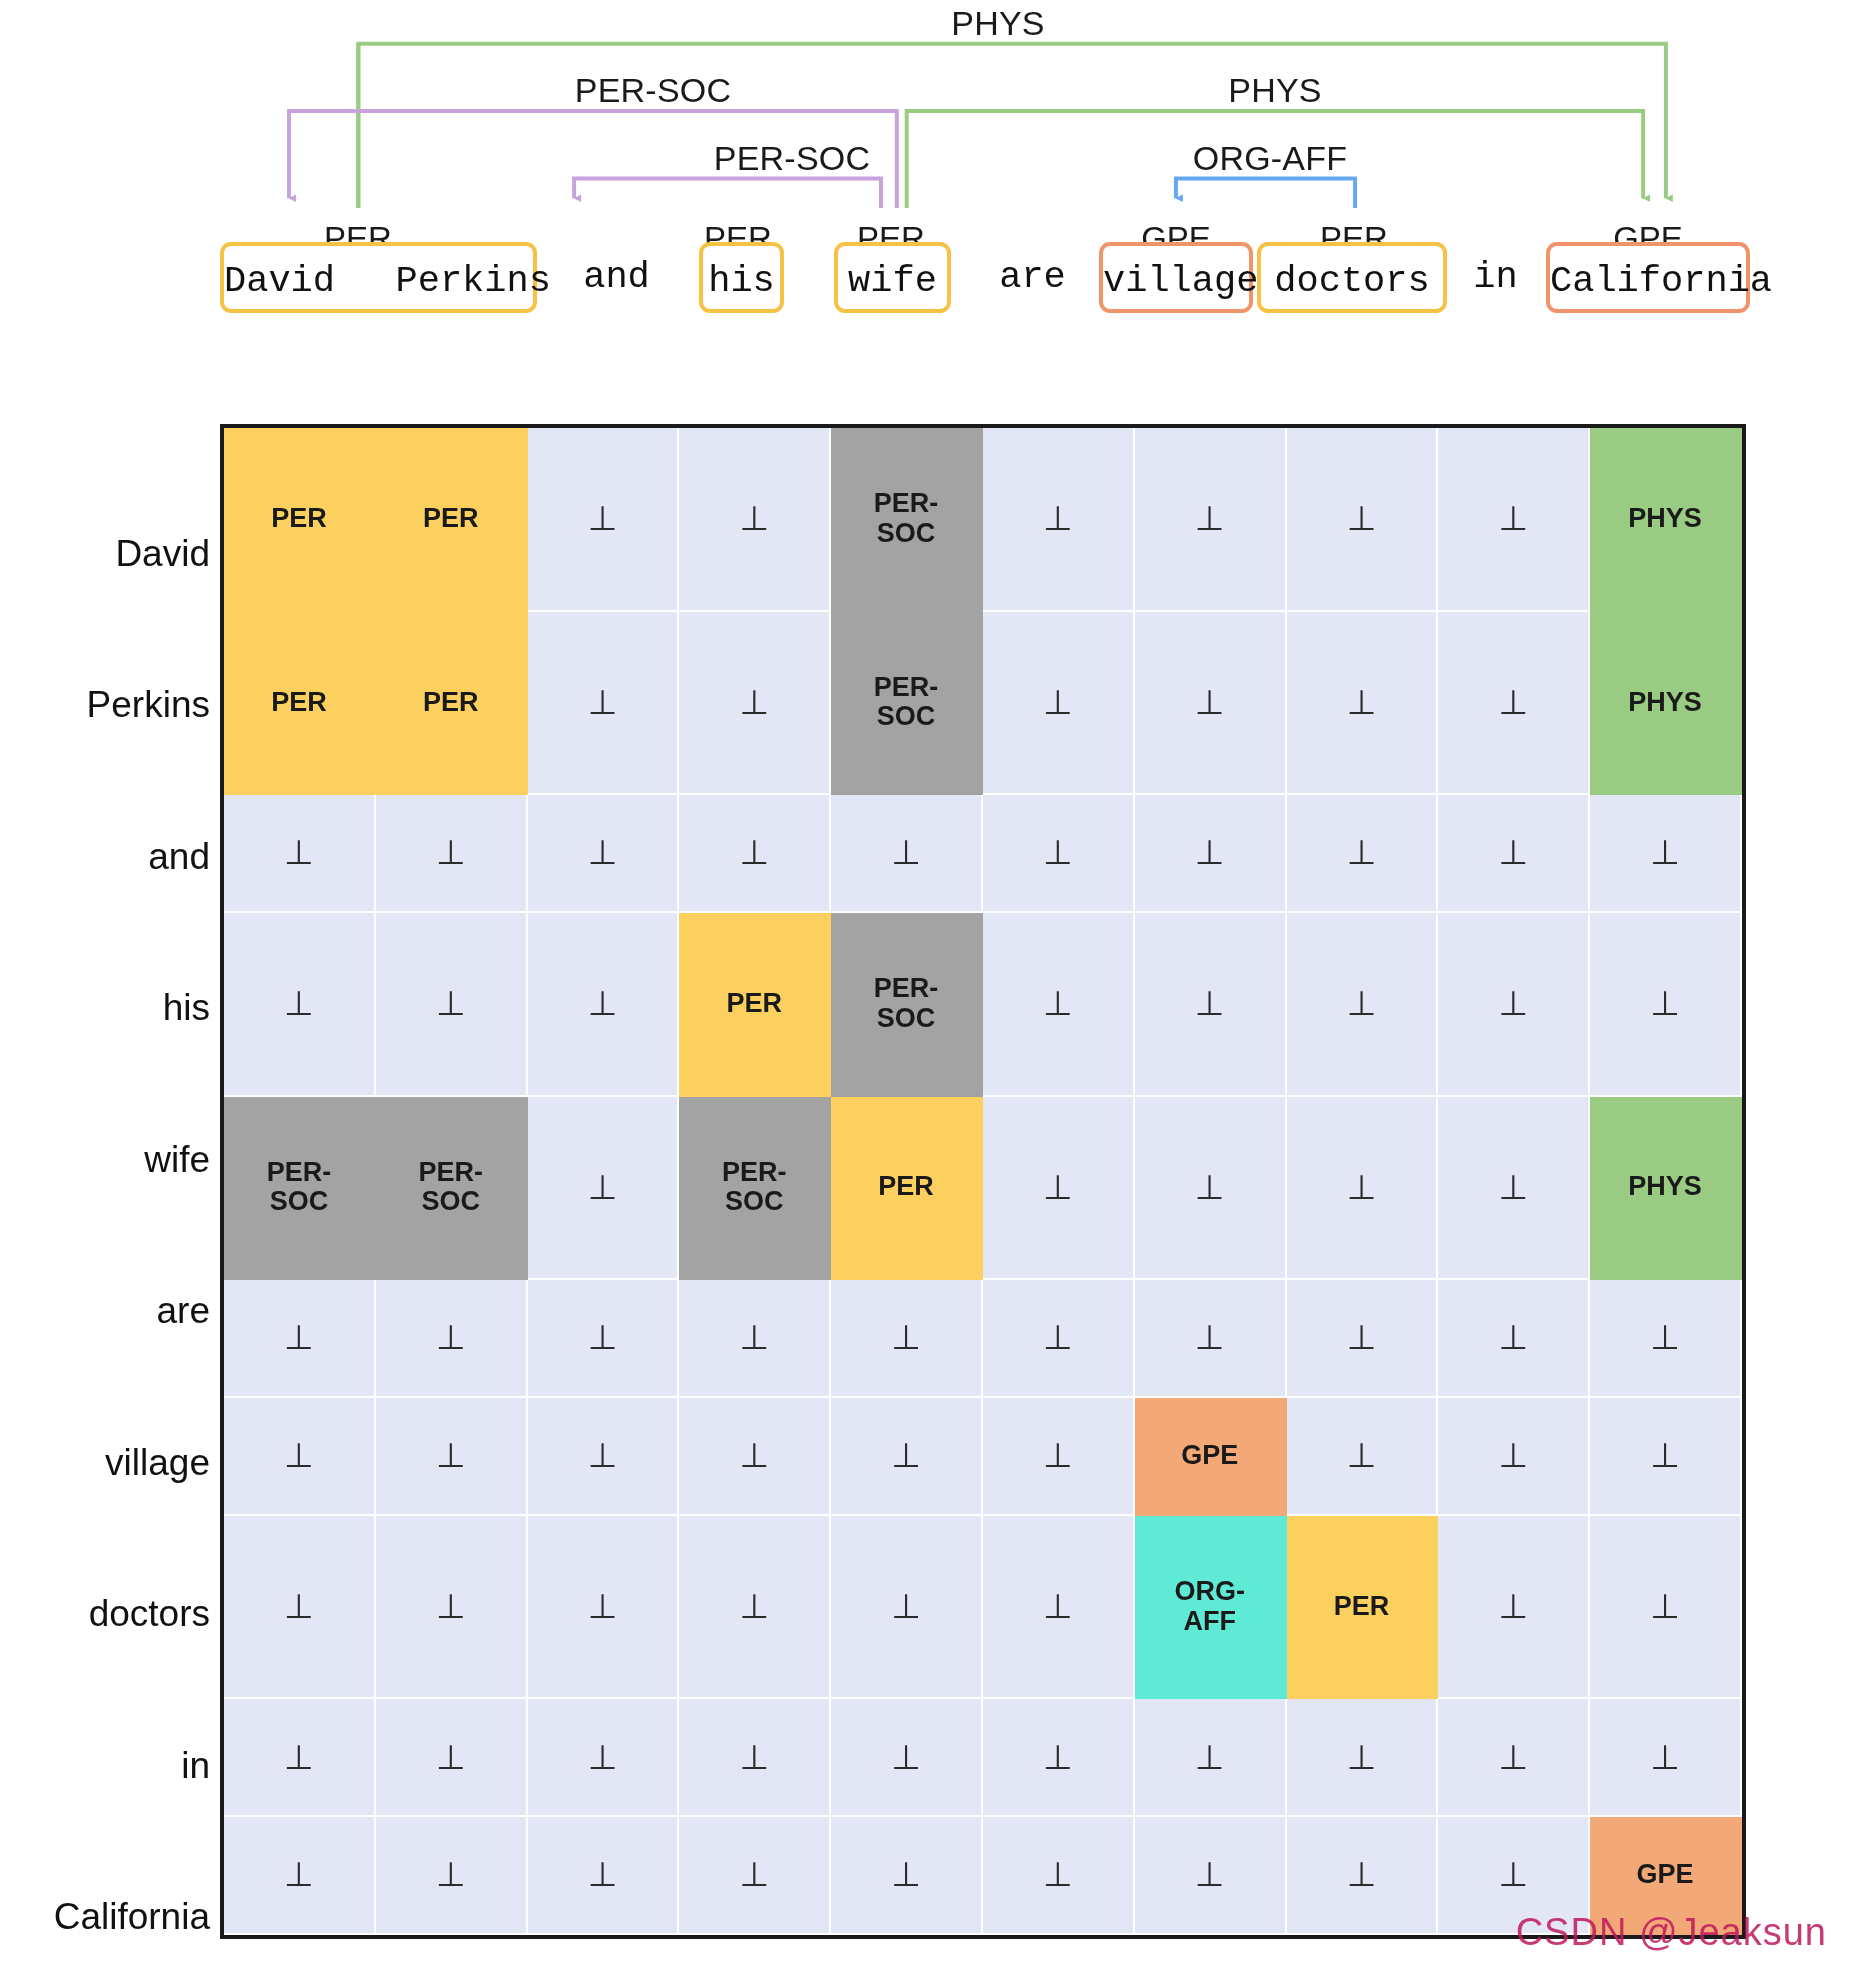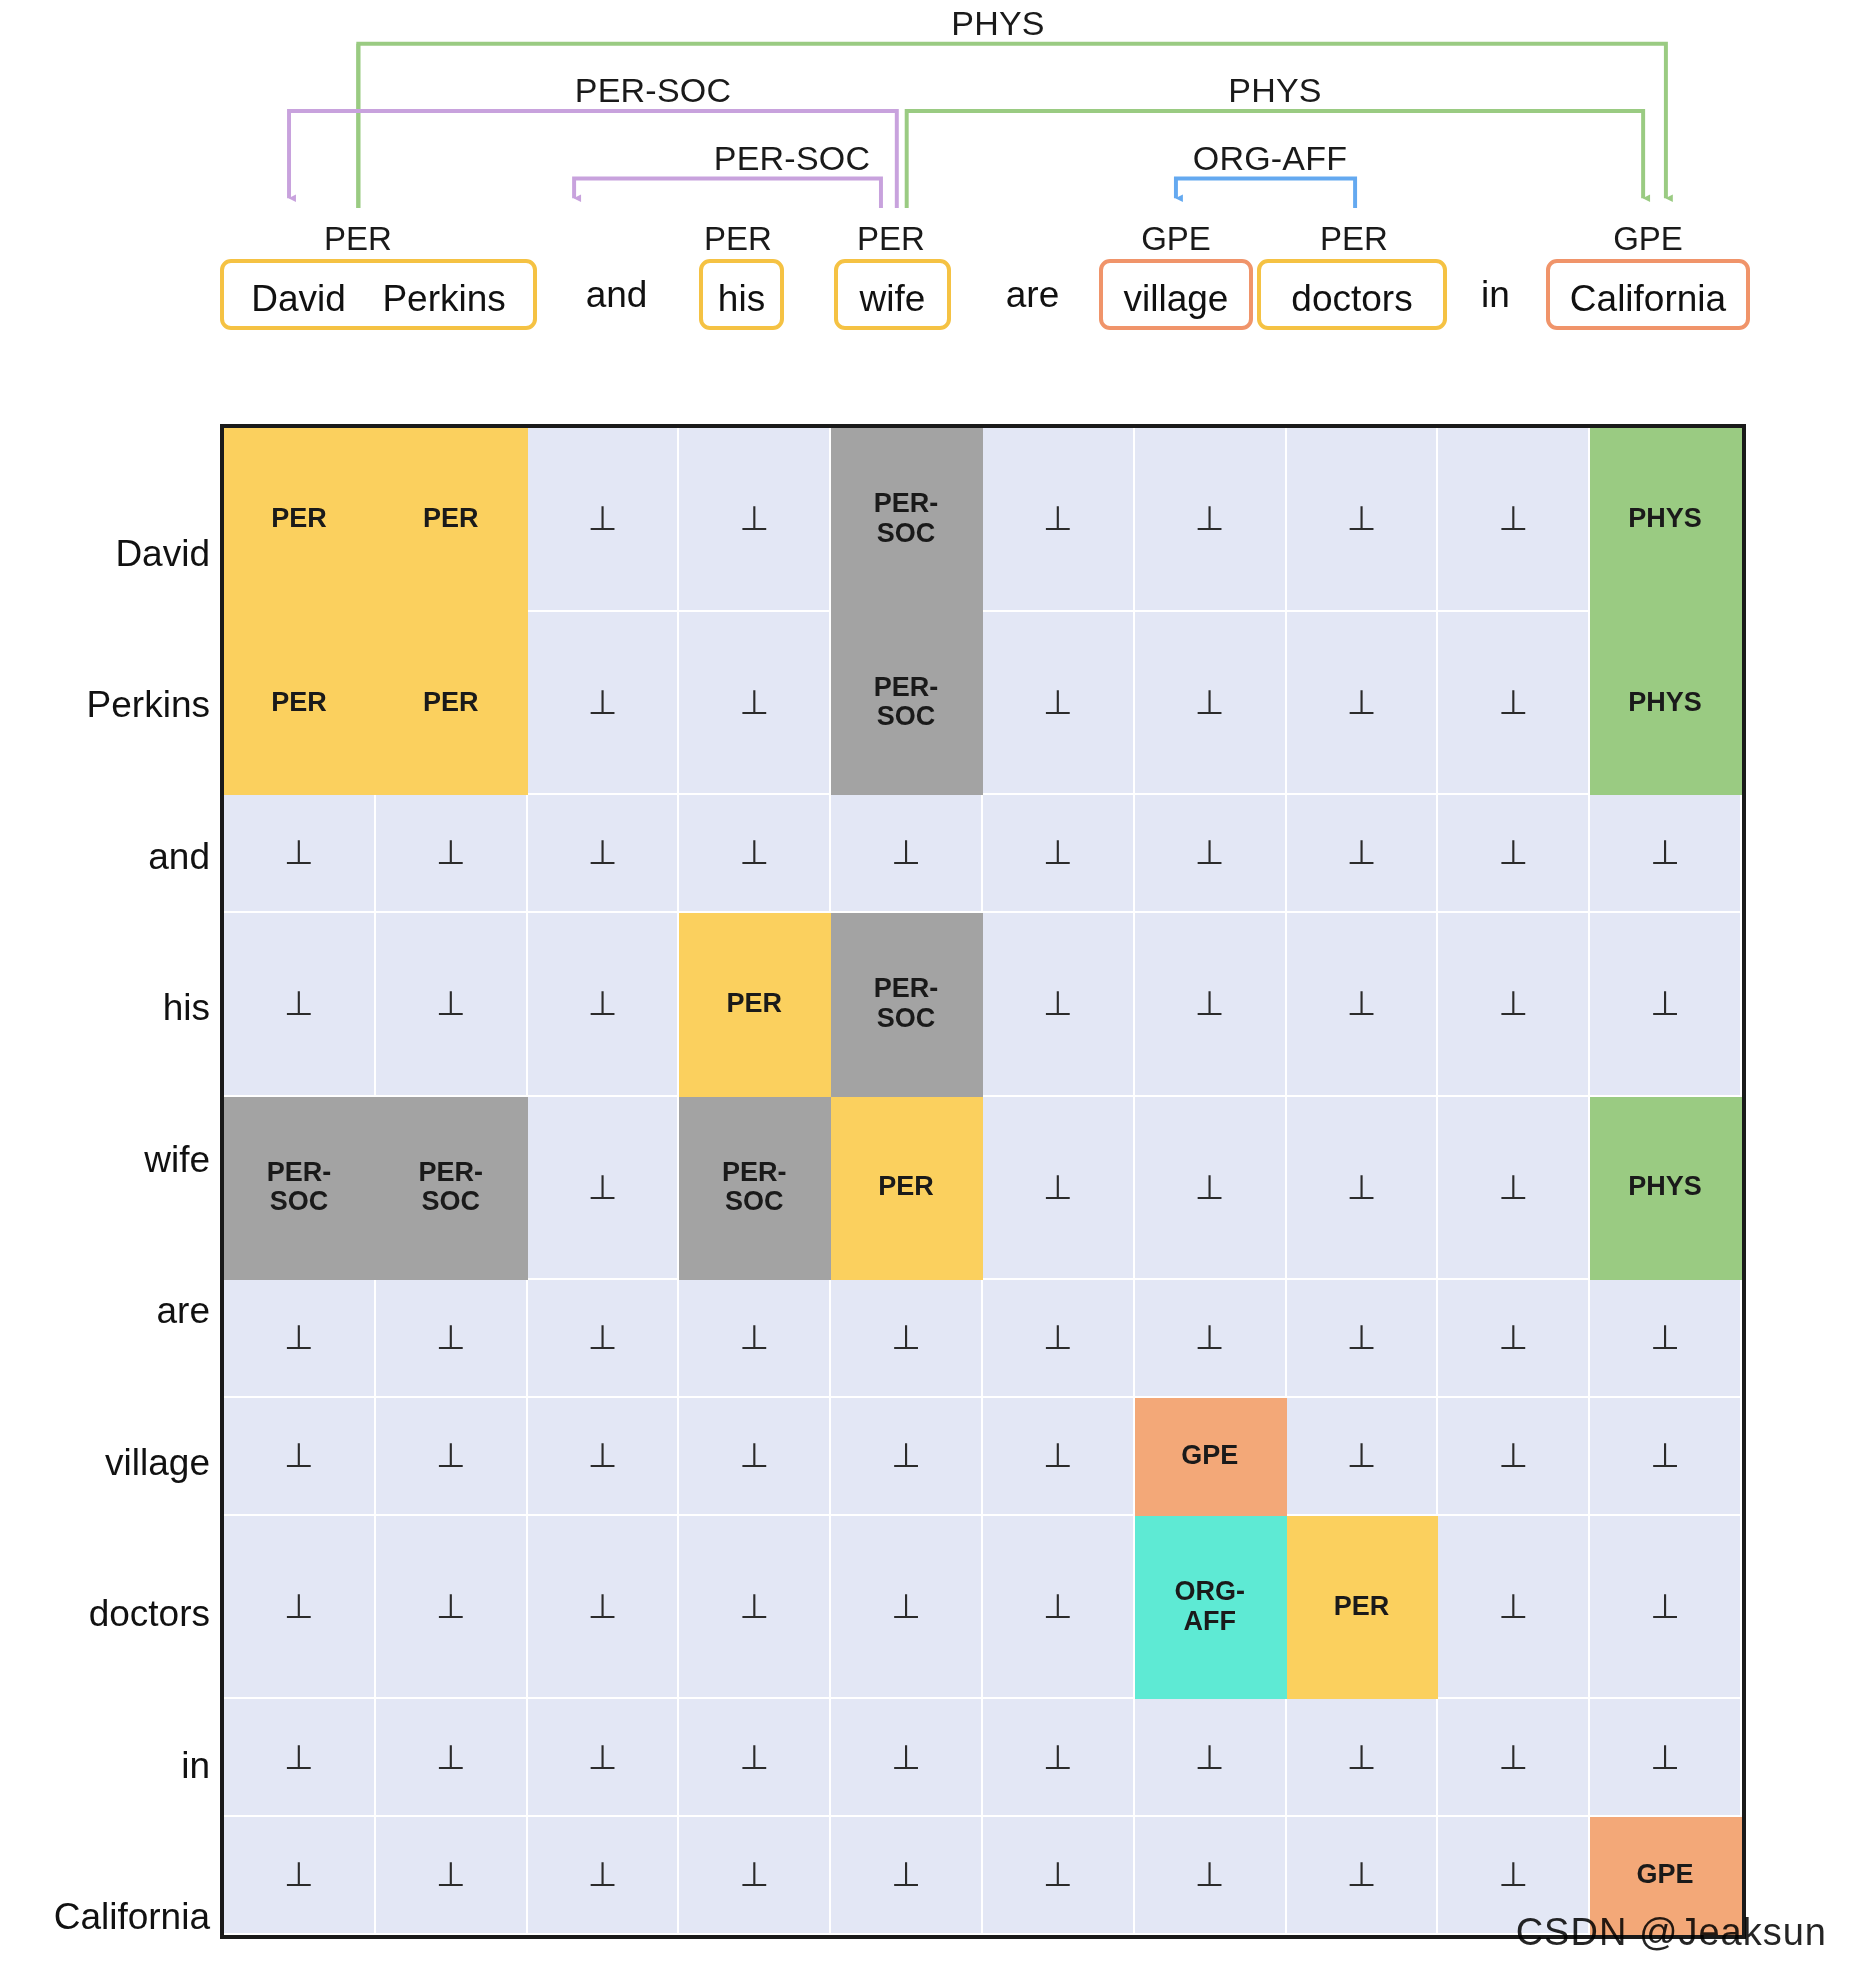--- a/index.html
+++ b/index.html
@@ -50,23 +50,24 @@
     font-size: 33px;
     color: #1a1a1a;
     white-space: nowrap;
     transform: translateX(-50%);
   }
 
   
   #token-row {
     position: absolute;
     left: 0;
-    top: 259px;
+    top: 242px;
     width: 1851px;
     height: 75px;
+    font-family: Liberation Mono, monospace;
   }
   .token {
     position: absolute;
     top: 0;
     height: 71px;
     line-height: 71px;
     text-align: center;
     font-size: 37px;
     color: #111;
     box-sizing: border-box;
@@ -143,21 +144,21 @@
     color: #111;
     white-space: nowrap;
   }
 
   
   #watermark {
     position: absolute;
     right: 24px;
     bottom: 26px;
     font-size: 38px;
-    color: #000000;
+    color: #be185d;
     opacity: 0.85;
     letter-spacing: 1px;
     white-space: nowrap;
     pointer-events: none;
     text-align: center;
   }
 </style>
 </head>
 <body>
 

